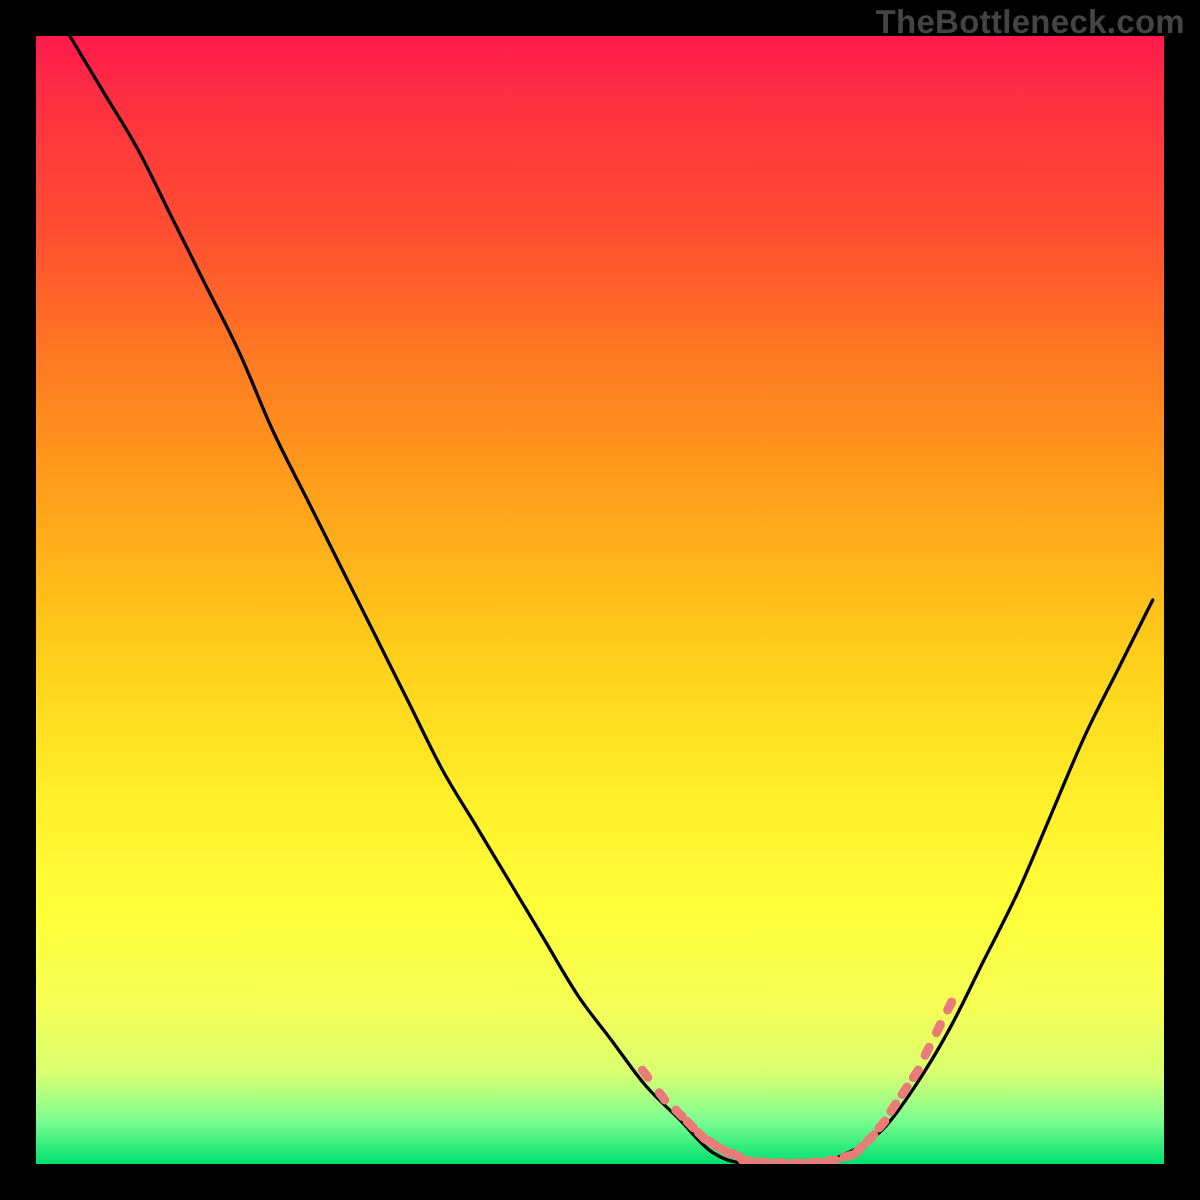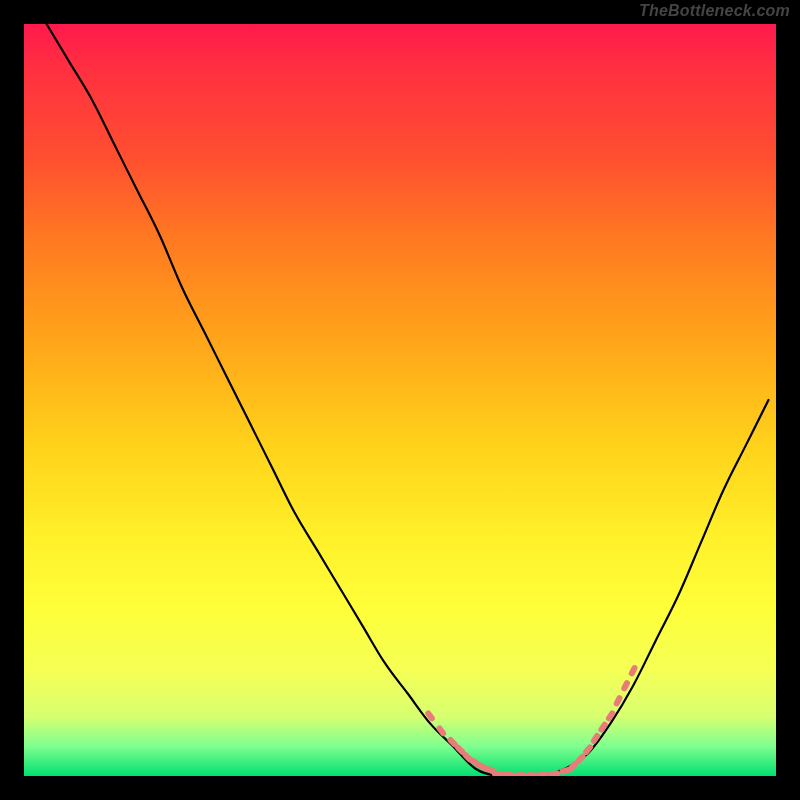--- a/index.html
+++ b/index.html
@@ -30,24 +30,23 @@
       #d8ff70 92%,
       #80ff90 96%,
       #00e070 100%
     );
   }
   .attribution {
     position: absolute;
     top: 2px;
     right: 10px;
     color: #444444;
-    font-size: 16px;
+    font-size: 22px;
     font-weight: 600;
     letter-spacing: 0.2px;
-    font-style: italic;
   }
   svg.curve {
     position: absolute;
     left: 0;
     top: 0;
     width: 752px;
     height: 752px;
   }
 </style>
 </head>

